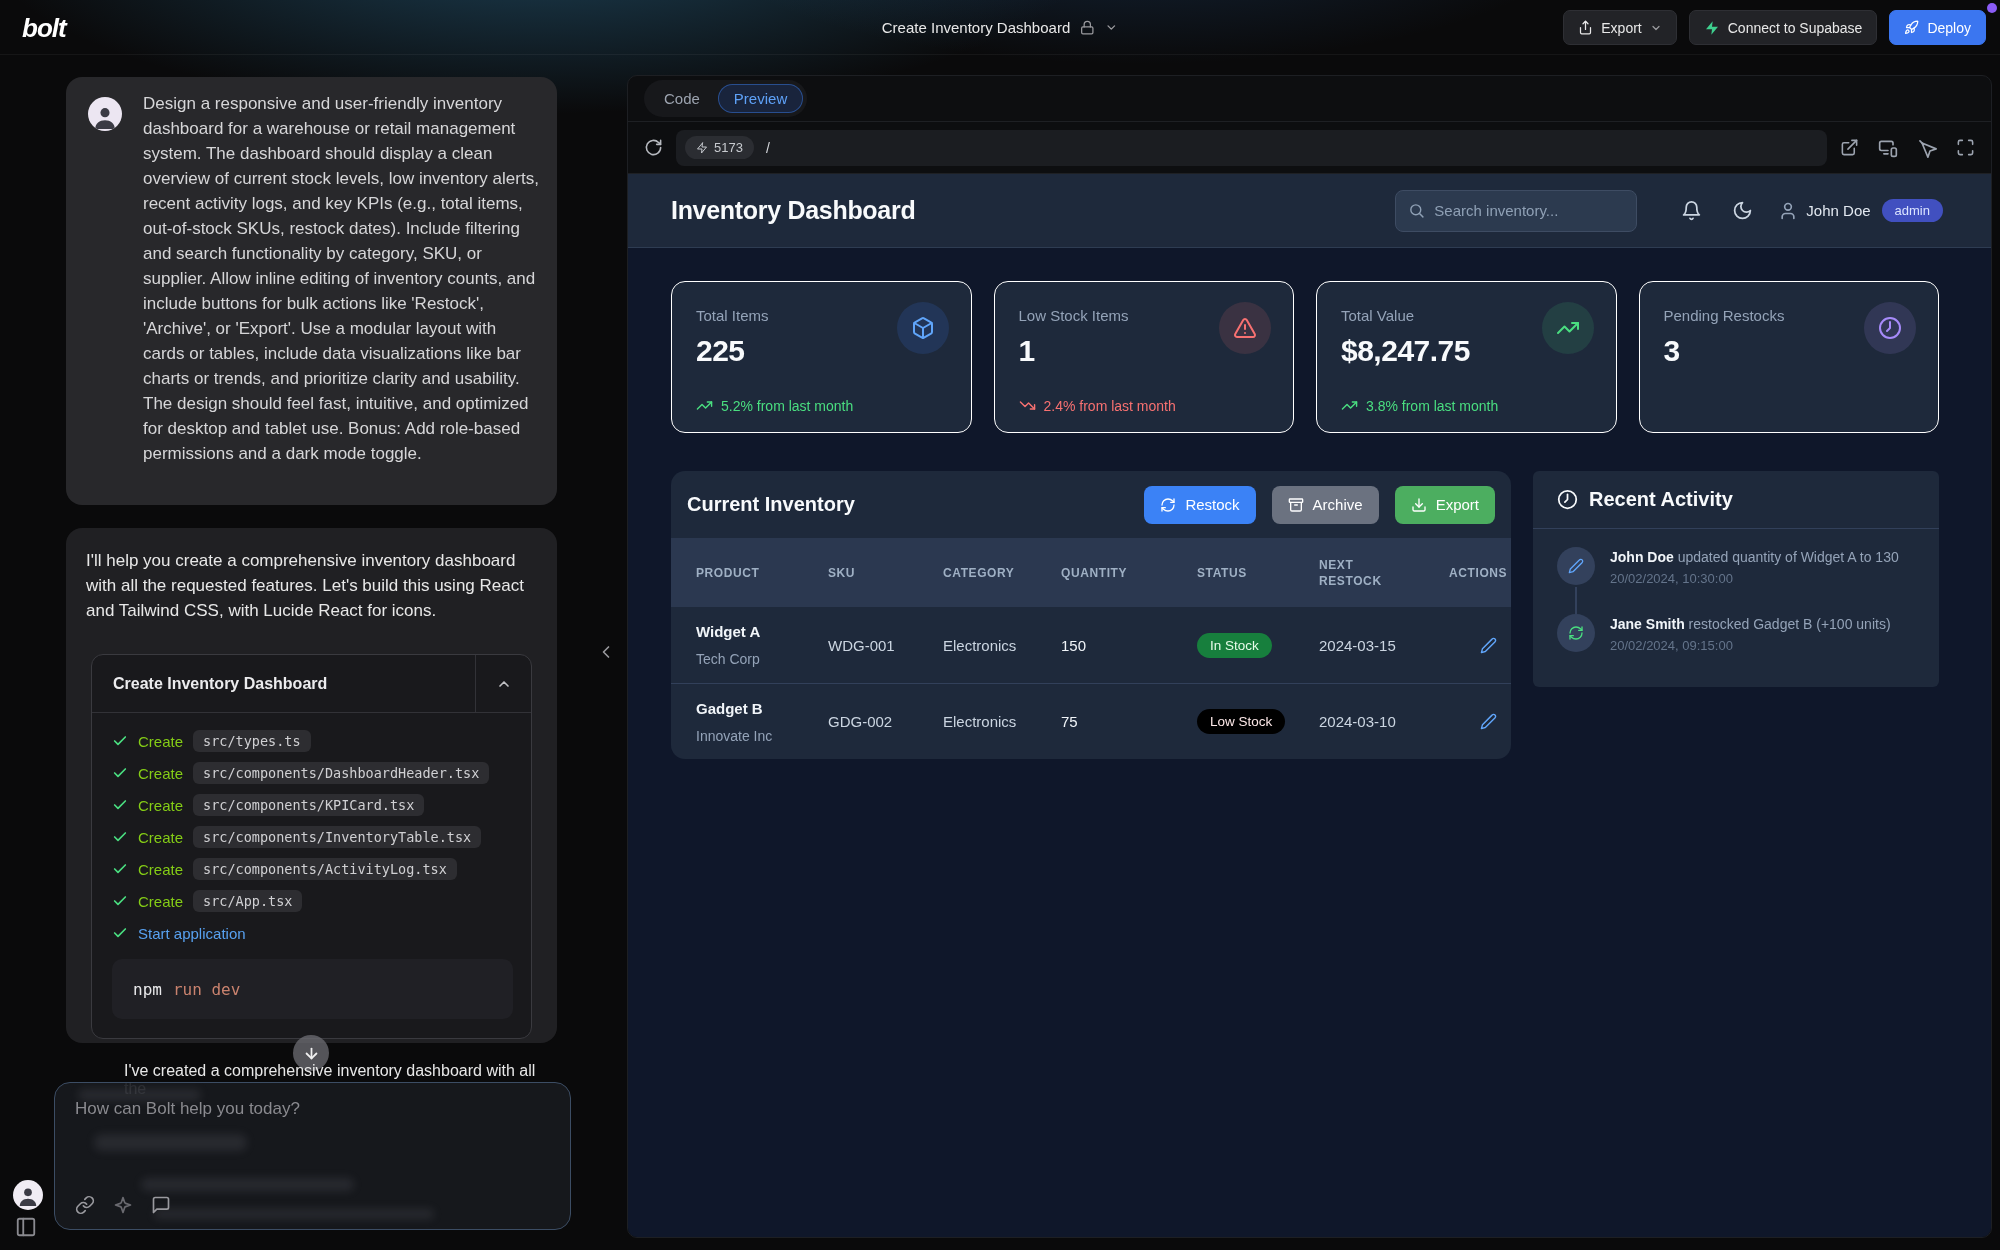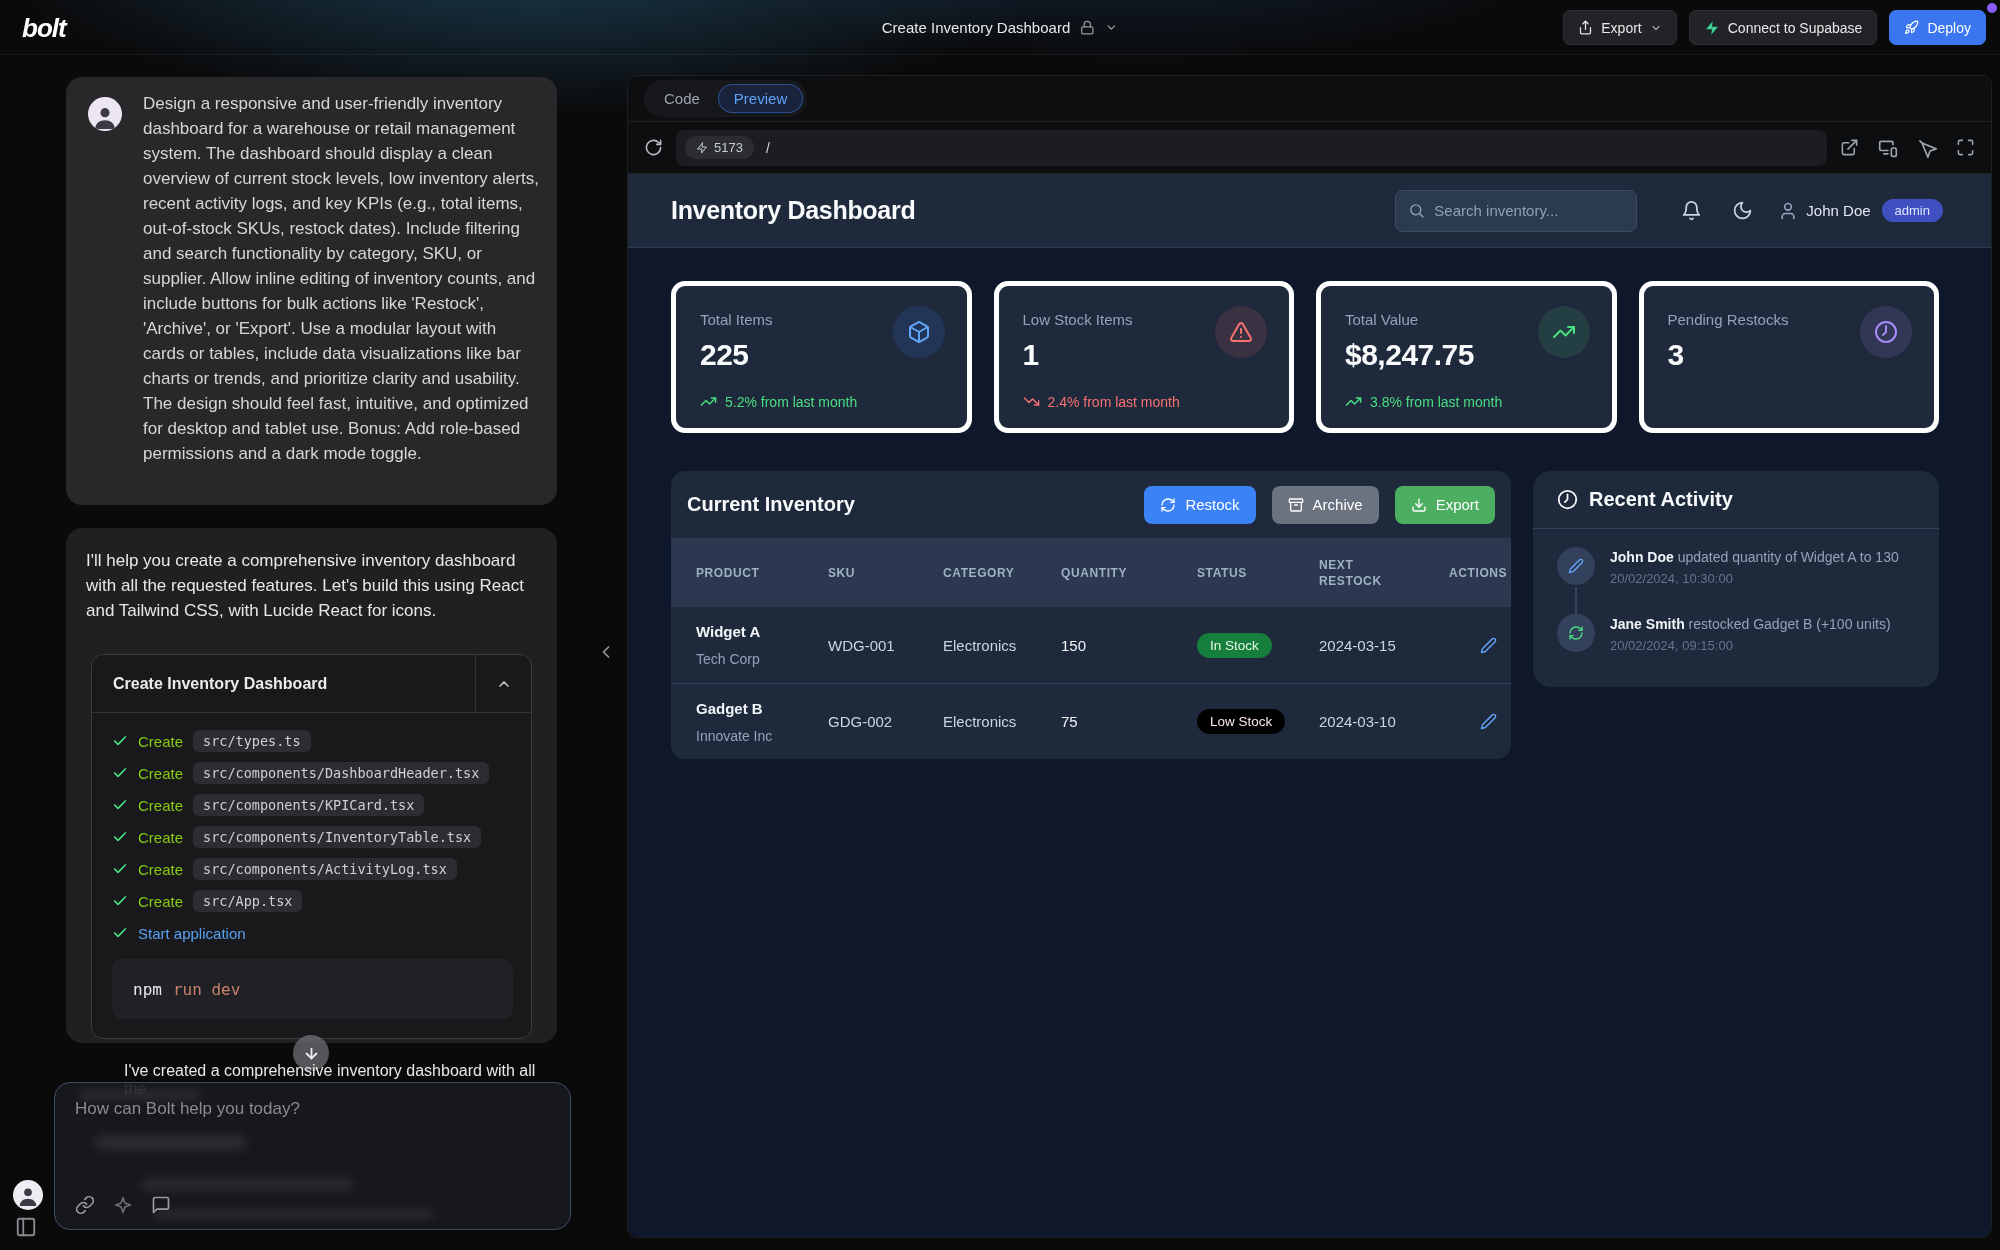--- a/index.html
+++ b/index.html
@@ -82,21 +82,21 @@
   .searchbox{ display:flex; align-items:center; gap:9px; width:242px; height:42px; background:#2c3a4f; border:1px solid #3e4c63; border-radius:8px; padding:0 12px; margin-right:44px; }
   .searchbox svg{ color:#8fa0b5; }
   .searchbox input{ width:100%; background:transparent; border:none; outline:none; font-family:inherit; font-size:15px; color:#fef9c3; }
   .searchbox input::placeholder{ color:#8fa0b5; }
   .hbtn{ background:none; border:none; color:#cbd5e1; cursor:pointer; display:flex; }
   .bell{ margin-right:30px; } .moon{ margin-right:25px; }
   .user-chip{ display:flex; align-items:center; gap:8px; color:#e2e8f0; font-size:15px; cursor:pointer; }
   .role-badge{ margin-left:11px; background:#4150c0; color:#dbe4ff; font-size:13px; padding:4px 13px; border-radius:999px; }
 
   .kpi-row{ position:absolute; left:43px; top:107px; width:1268px; height:152px; display:grid; grid-template-columns:repeat(4,1fr); gap:22px; }
-  .kpi{ position:relative; background:#1e293b; border:5px solid #ffffff; border-radius:14px; padding:25px 24px; }
+  .kpi{ position:relative; background:#1e293b; border:1px solid #ffffff; border-radius:14px; padding:25px 24px; }
   .kpi-label{ font-size:15px; color:#94a3b8; }
   .kpi-value{ font-size:30px; font-weight:800; color:#f8fafc; margin-top:10px; letter-spacing:-0.5px; }
   .kpi-trend{ position:absolute; left:24px; bottom:18px; display:flex; align-items:center; gap:8px; font-size:14px; }
   .kpi-trend.up{ color:#4ade80; } .kpi-trend.down{ color:#f87171; }
   .kpi-ic{ position:absolute; right:22px; top:20px; width:52px; height:52px; border-radius:50%; display:flex; align-items:center; justify-content:center; }
   .kpi-ic.blue{ background:rgba(59,130,246,0.15); color:#60a5fa; }
   .kpi-ic.red{ background:rgba(248,113,113,0.13); color:#f87171; }
   .kpi-ic.green{ background:rgba(74,222,128,0.12); color:#4ade80; }
   .kpi-ic.purple{ background:rgba(167,139,250,0.14); color:#a78bfa; }
 
@@ -114,21 +114,21 @@
   .trow + .trow{ border-top:1px solid #32405a; }
   .p-name{ font-size:15px; font-weight:700; color:#f1f5f9; }
   .p-supplier{ font-size:14px; color:#94a3b8; margin-top:11px; }
   .tcell{ font-size:15px; color:#cbd5e1; }
   .tcell.qty{ color:#f1f5f9; }
   .pill{ display:inline-block; justify-self:start; font-size:13.5px; padding:5px 13px; border-radius:999px; }
   .pill.green{ background:#177f3d; color:#e7fbe9; }
   .pill.red{ background:#000000; color:#fde8e8;text-align:right; }
   .edit-btn{ background:none; border:none; color:#60a5fa; cursor:pointer; justify-self:end; margin-right:14px; display:flex; }
 
-  .act-card{ position:absolute; left:905px; top:297px; width:406px; height:216px; background:#1e293b; border-radius:18px; overflow:hidden; }
+  .act-card{ position:absolute; left:905px; top:297px; width:406px; height:216px; background:#1e293b; border-radius:6px; overflow:hidden; }
   .act-head{ height:58px; display:flex; align-items:center; gap:11px; padding:0 24px; border-bottom:1px solid #32405a; color:#f8fafc; }
   .act-title{ font-size:20px; font-weight:700; }
   .act-body{ padding:18px 24px 0; }
   .act-item{ display:flex; gap:15px; }
   .act-item + .act-item{ margin-top:28px; }
   .act-icn{ position:relative; width:38px; height:38px; border-radius:50%; background:#33415c; display:flex; align-items:center; justify-content:center; flex:none; }
   .act-icn.pencil{ color:#60a5fa; } .act-icn.refresh{ color:#4ade80; }
   .act-item.first .act-icn::after{ content:''; position:absolute; left:50%; top:40px; transform:translateX(-50%); width:2px; height:30px; background:#33415c; }
   .act-line{ font-size:14px; color:#94a3b8; white-space:nowrap; margin-top:2px; }
   .act-user{ font-weight:700; color:#f1f5f9; }

